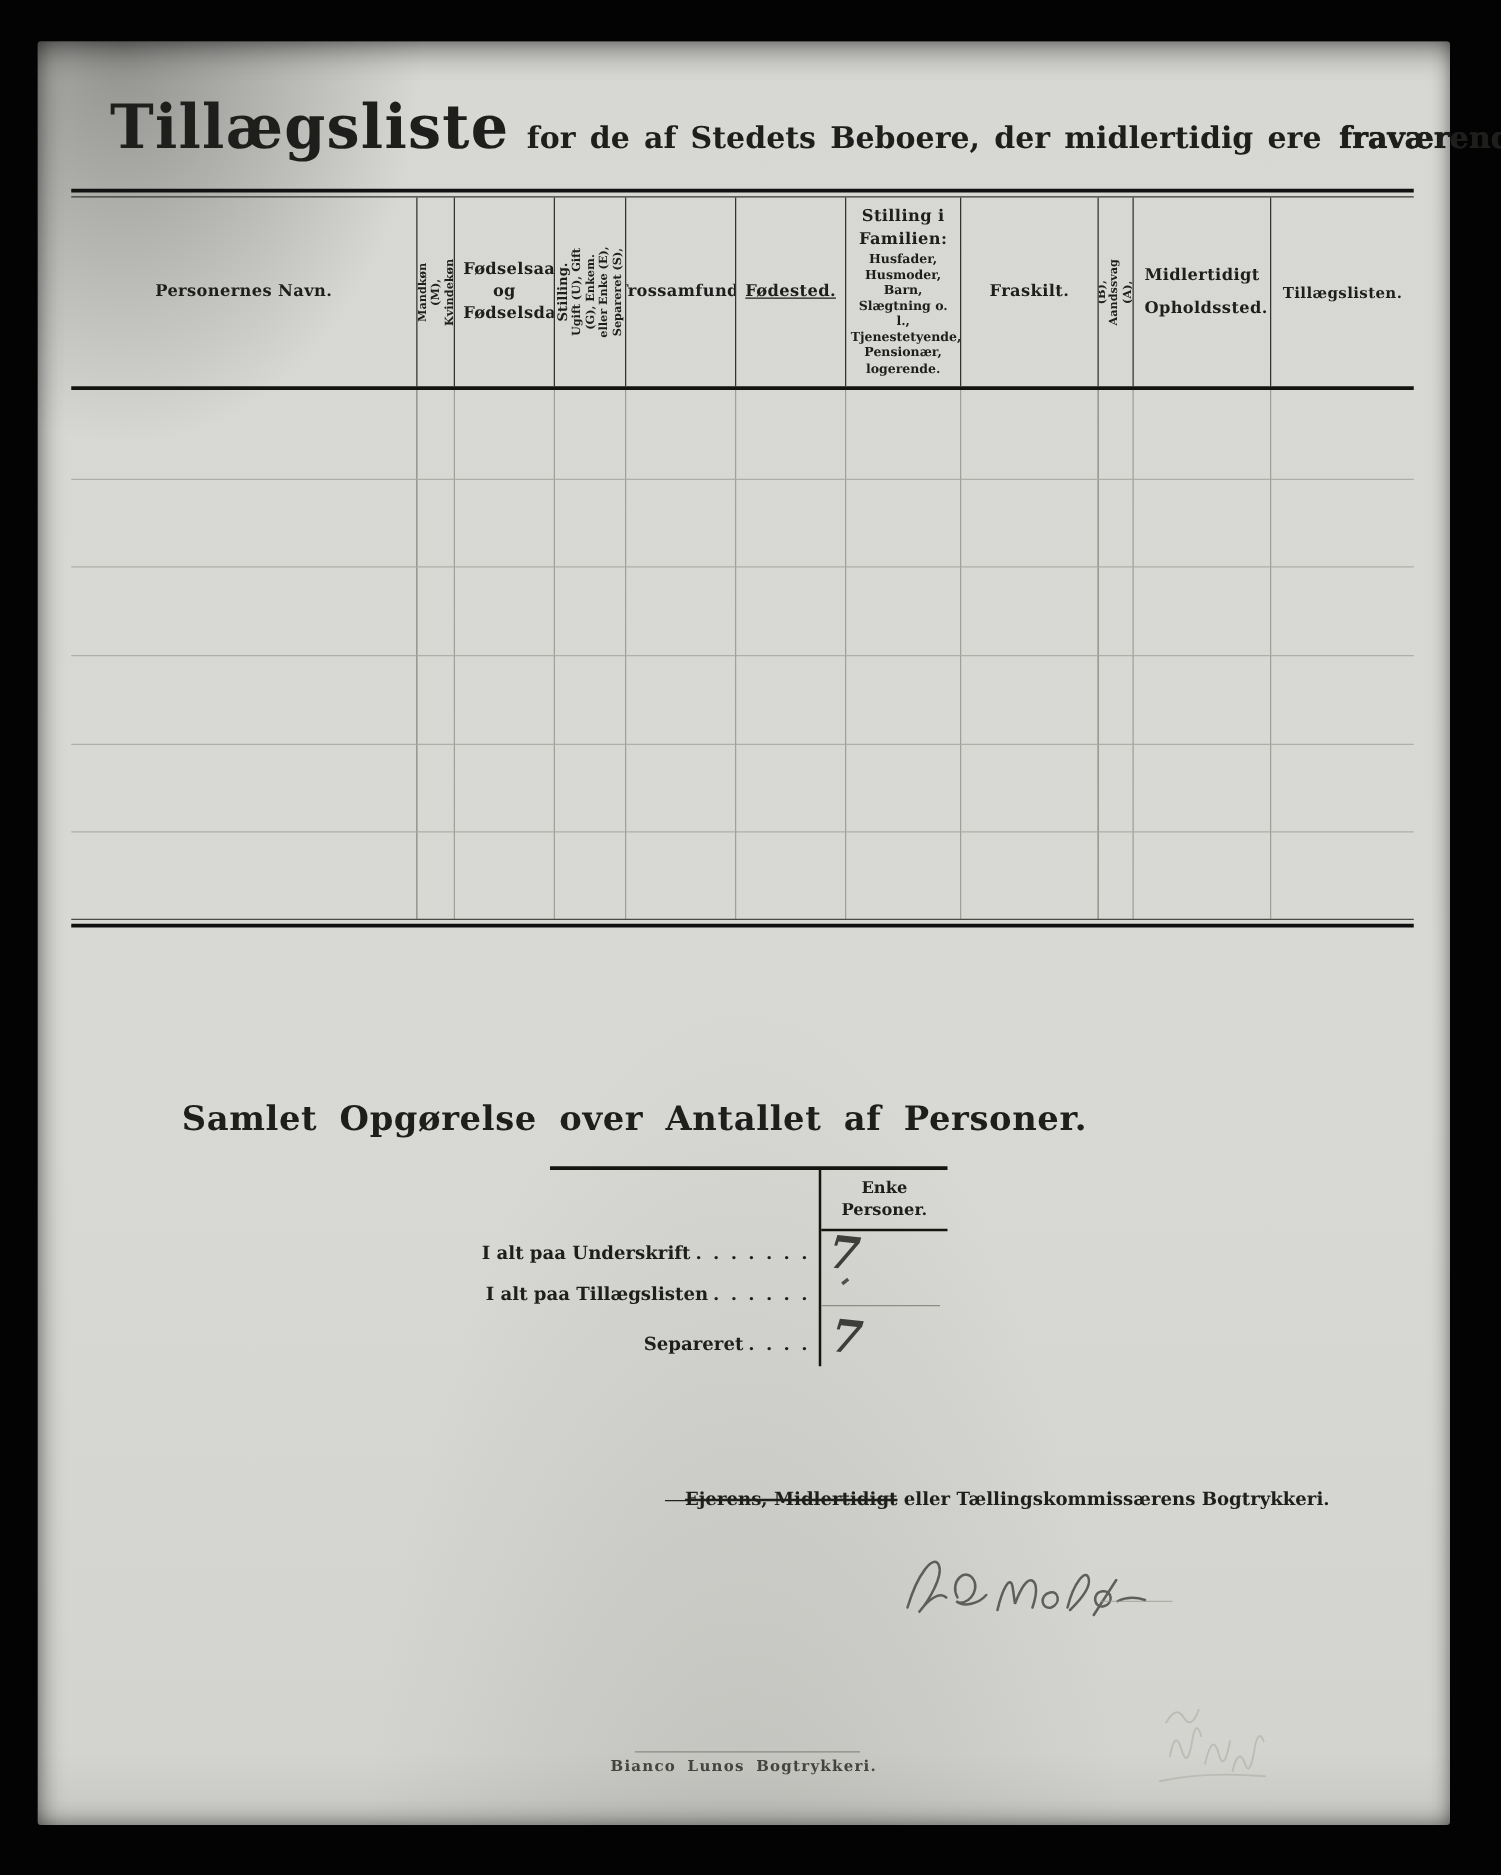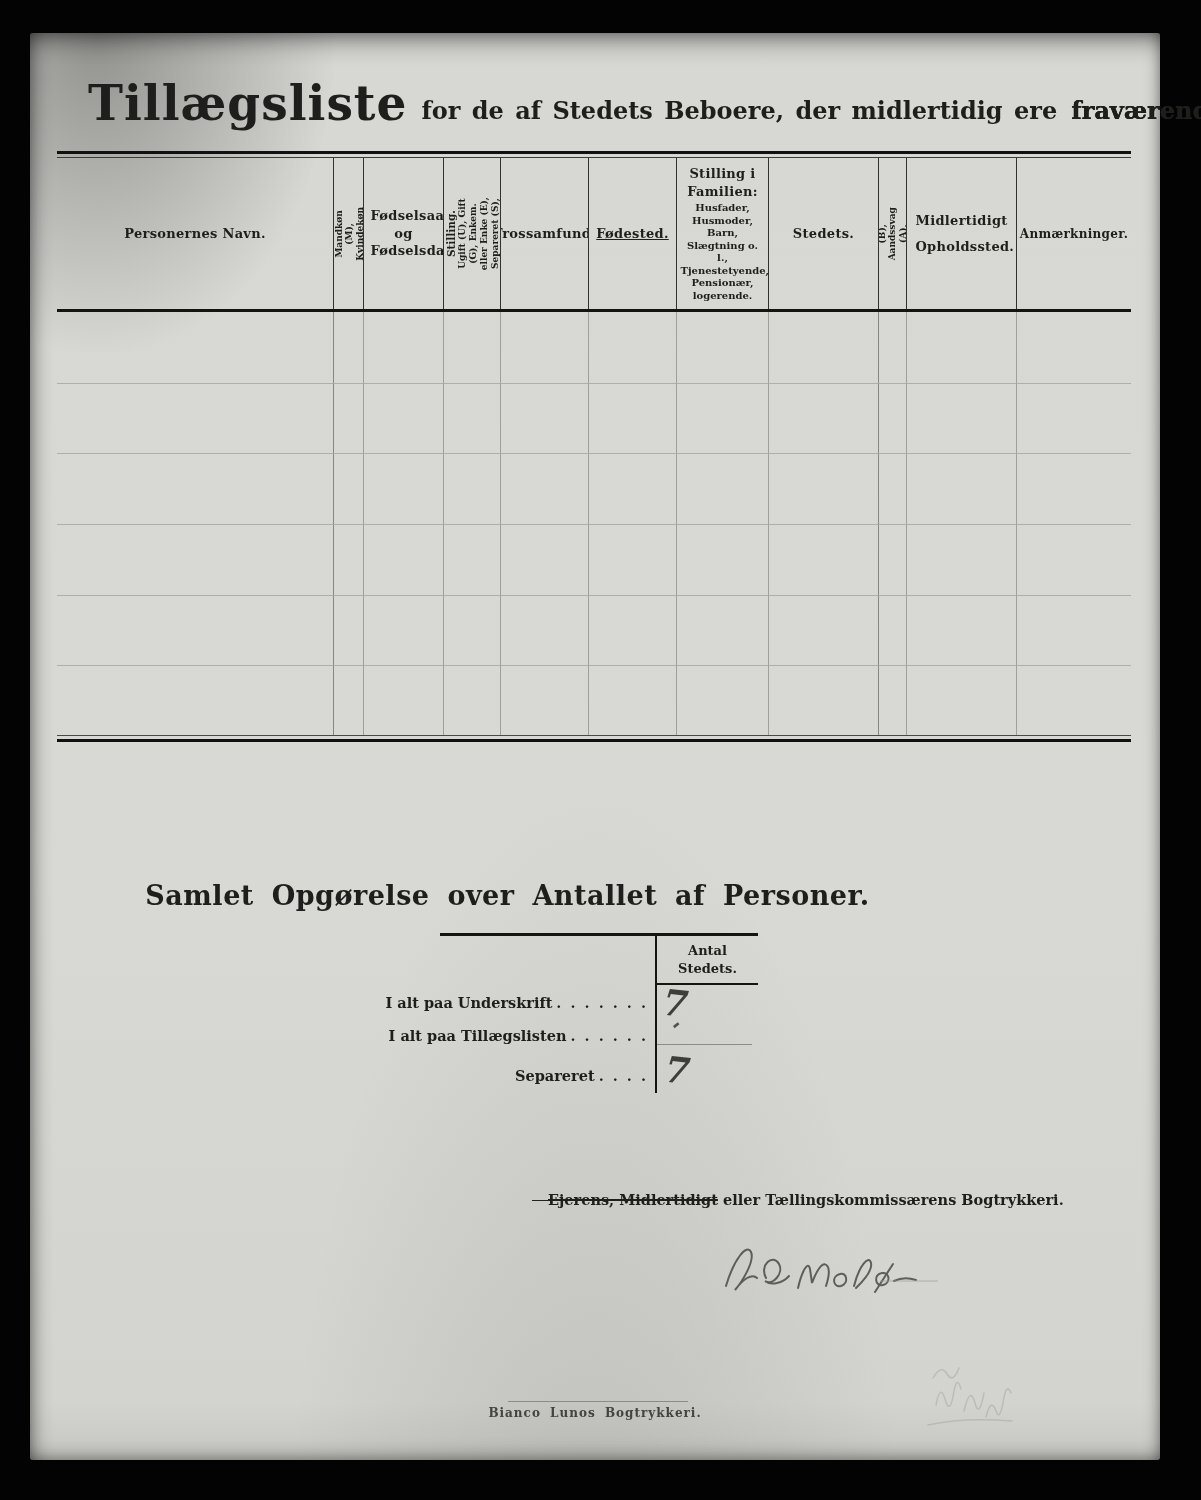--- a/index.html
+++ b/index.html
@@ -104,32 +104,32 @@
     <div class="th" style="left:558px;width:88px;text-decoration:underline;">
       <span class="th-label">Fødested.</span>
     </div>
     <div class="th" style="left:646px;width:92px;">
       <div style="width:84px;">
         <div class="th-label tight">Stilling i Familien:</div>
         <div class="th-sub">Husfader, Husmoder, Barn, Slægtning o. l., Tjenestetyende, Pensionær, logerende.</div>
       </div>
     </div>
     <div class="th" style="left:738px;width:110px;">
-      <span class="th-label">Stedets.</span>
+      <span class="th-label">Fraskilt.</span>
     </div>
     <div class="th" style="left:848px;width:28px;">
       <div class="vert">
         <div class="v-sub">Døvstum (D), Blind (B), Aandssvag (A), Sindssyg (S).</div>
       </div>
     </div>
     <div class="th" style="left:876px;width:110px;">
       <span class="th-label wide-lines" style="width:92px;">Midlertidigt Opholdssted.</span>
     </div>
     <div class="th" style="left:986px;width:115px;">
-      <span class="th-label" style="font-size:12px;">Anmærkninger.</span>
+      <span class="th-label" style="font-size:12px;">Tillægslisten.</span>
     </div>
 
     <div class="rule-header-bottom"></div>
 
     <div>
       <div class="colline dark" style="left:303px;"></div>
       <div class="colline" style="left:333px;"></div>
       <div class="colline" style="left:413px;"></div>
       <div class="colline" style="left:470px;"></div>
       <div class="colline" style="left:558px;"></div>
@@ -144,21 +144,21 @@
       <div class="rowline" style="top:562px;"></div>
       <div class="rowline" style="top:632px;"></div>
     </div>
 
     <div class="rule-body-bottom-thin"></div>
     <div class="rule-body-bottom"></div>
 
     <div class="sum-title">Samlet Opgørelse over Antallet af Personer.</div>
     <div class="sum-topline"></div>
     <div class="sum-vline"></div>
-    <div class="sum-colhead">Antal Stedets.</div>
+    <div class="sum-colhead">Enke Personer.</div>
     <div class="sum-colhead-rule"></div>
 
     <div class="srow-label" style="top:961px;">
       <span>I alt paa Underskrift</span><span class="dots">. . . . . . .</span>
     </div>
     <div class="srow-label" style="top:994px;">
       <span>I alt paa Tillægslisten</span><span class="dots">. . . . . .</span>
     </div>
     <div class="sum-sep"></div>
     <div class="srow-label" style="top:1034px;">

